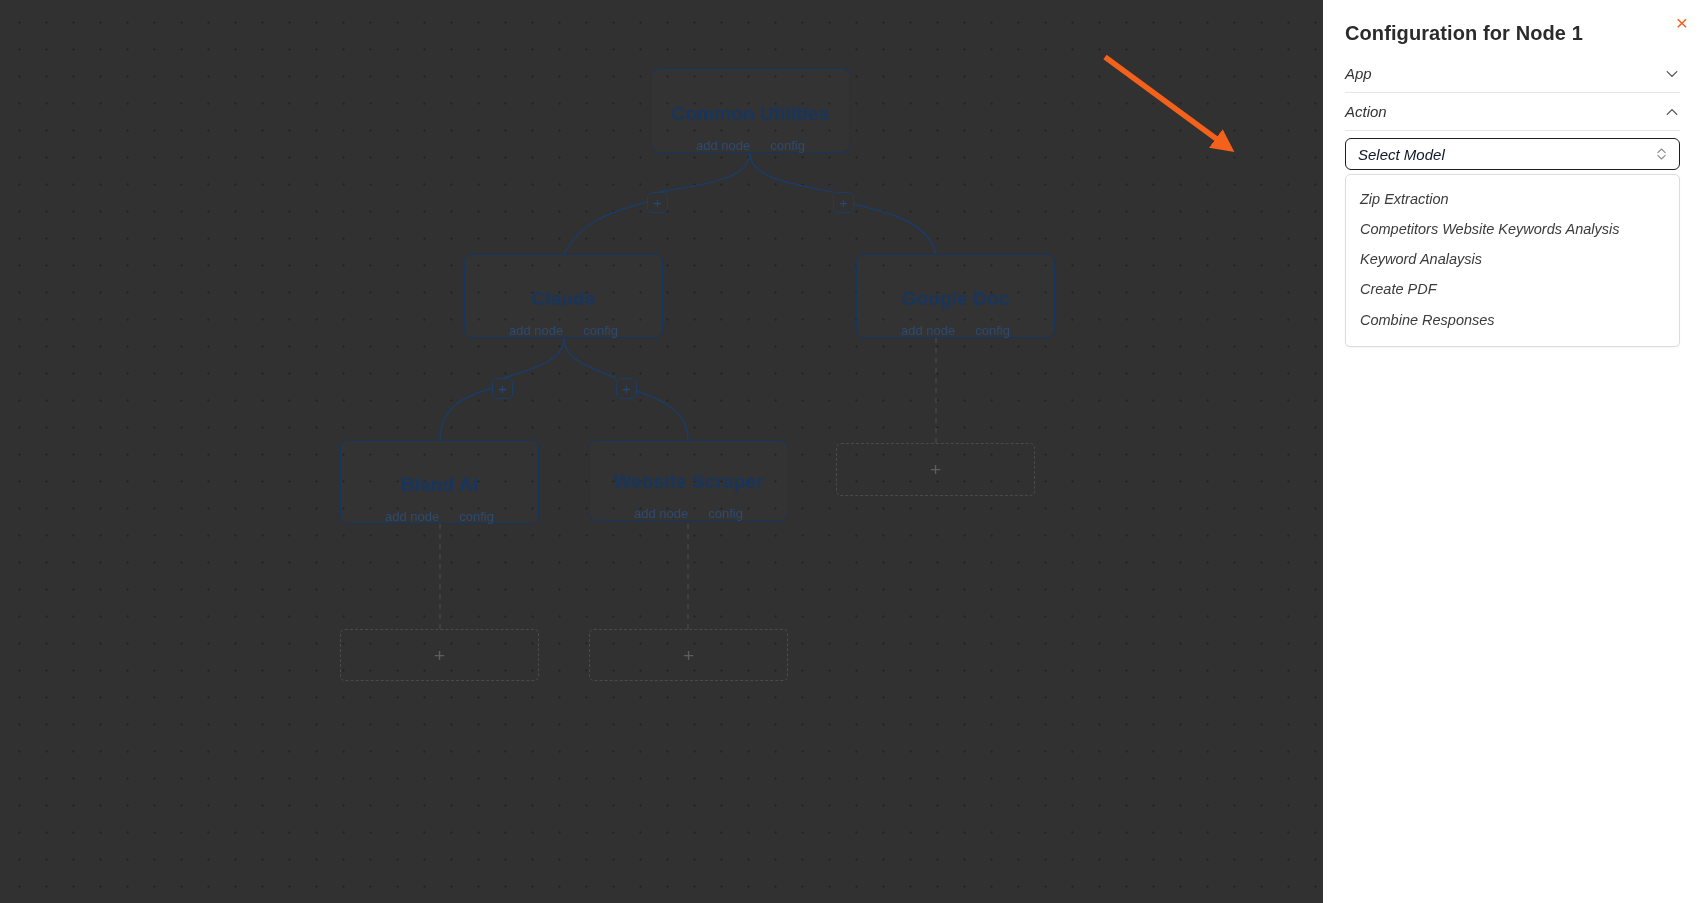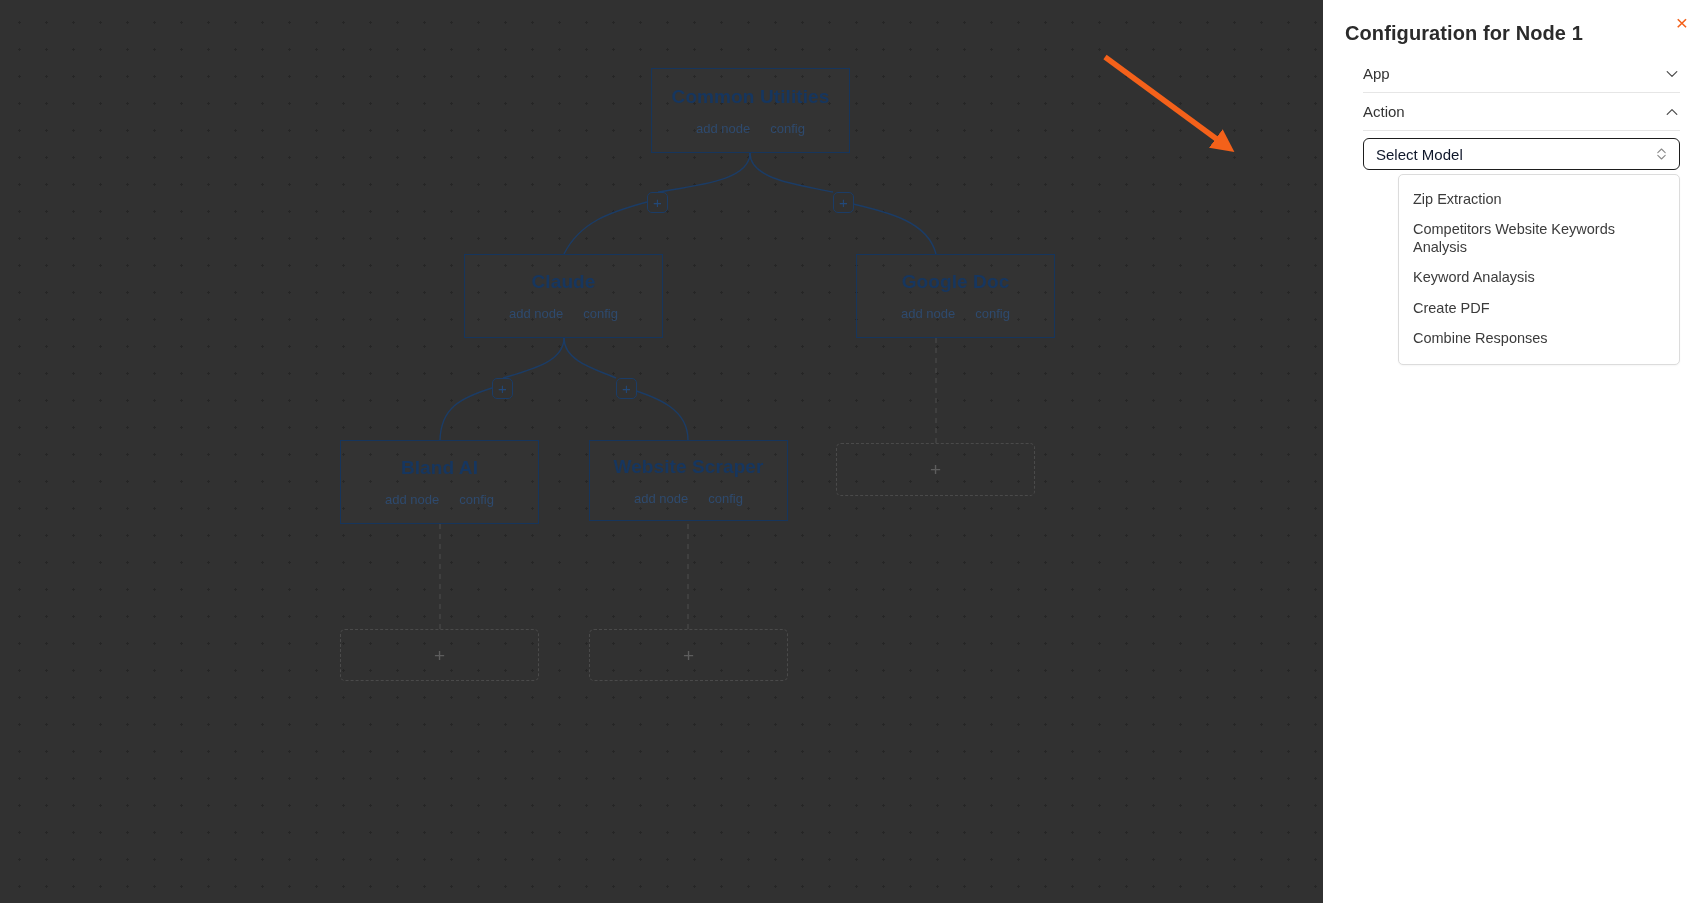--- a/index.html
+++ b/index.html
@@ -37,26 +37,26 @@
     left: 0; top: 0;
     width: 1323px;
     height: 903px;
     pointer-events: none;
   }
 
   
   .node {
     position: absolute;
     border: 1.4px solid #16355c;
-    border-radius: 0;
+    border-radius: 7px;
     background: rgba(255,255,255,0.012);
     display: flex;
     flex-direction: column;
     align-items: center;
-    justify-content: center;
+    justify-content: flex-end;
     color: #143258;
   }
 
   .node-title {
     font-size: 19px;
     font-weight: bold;
     color: #16365f;
     letter-spacing: .1px;
     line-height: 1;
     margin-bottom: 16px;
@@ -138,23 +138,24 @@
     position: absolute;
     left: 22px;
     top: 22px;
     font-size: 20px;
     color: #2b2b2b;
     letter-spacing: .1px;
   }
 
   #sections {
     position: absolute;
-    left: 40px;
+    left: 22px;
     right: 22px;
     top: 55px;
+    font-style: italic;
   }
 
   .section-row {
     display: flex;
     align-items: center;
     justify-content: space-between;
     height: 38px;
     border-bottom: 1px solid #e6e6e6;
     cursor: pointer;
   }
@@ -198,21 +199,20 @@
   }
 
   
   .dropdown {
     margin-top: 4px;
     border: 1px solid #dcdcdc;
     border-radius: 5px;
     background: #fff;
     padding: 9px 0 11px 0;
     box-shadow: 0 1px 2px rgba(0,0,0,0.04);
-    margin-left: 35px;
   }
   .dropdown-item {
     font-size: 14.5px;
     color: #3b3b3b;
     padding: 6px 14px;
     cursor: pointer;
     line-height: 1.25;
   }
 </style>
 </head>

